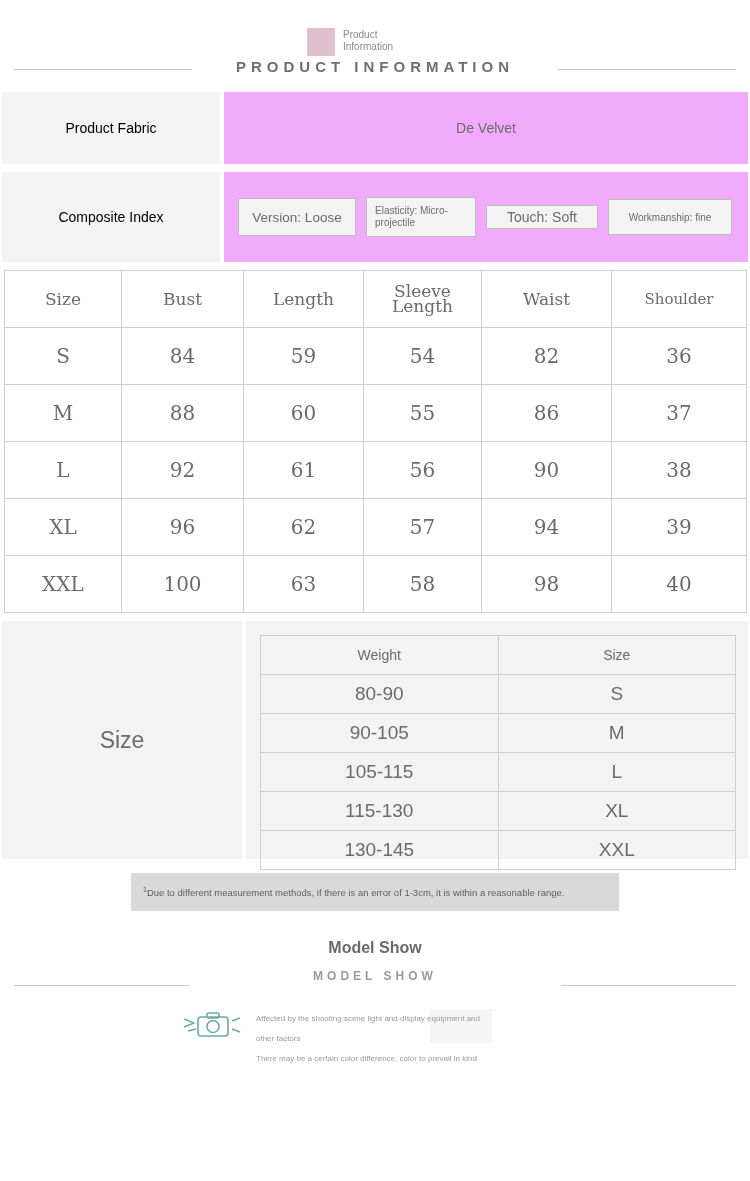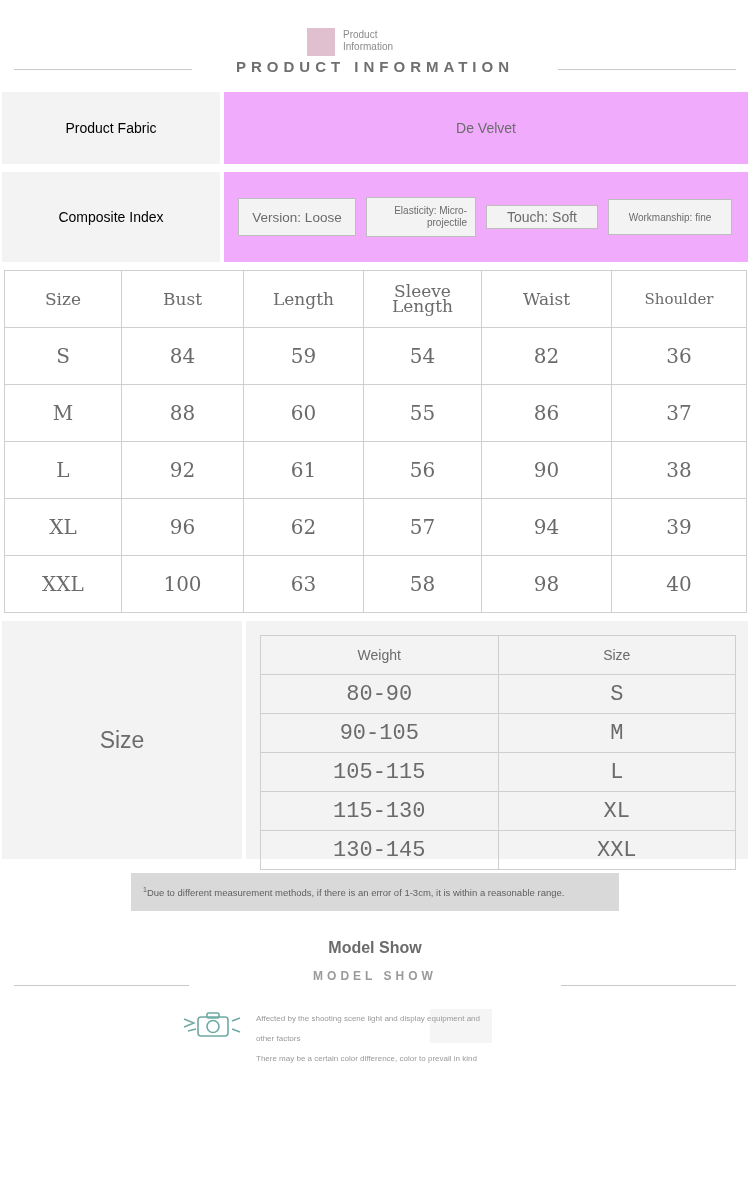--- a/index.html
+++ b/index.html
@@ -95,21 +95,21 @@
     justify-content: flex-start;
     padding-left: 14px;
     gap: 10px;
   }
   .chip {
     border: 1px solid #bdbdbd;
     background: #f3f3f3;
     display: flex;
     align-items: center;
     justify-content: center;
-    text-align: right;
+    text-align: left;
     padding: 6px 8px;
     box-sizing: border-box;
   }
   .chip.c1 { width: 118px; height: 38px; font-size: 13.5px; }
   .chip.c2 { width: 110px; height: 40px; font-size: 10px; line-height: 12px; }
   .chip.c3 { width: 112px; height: 24px; font-size: 14px; }
   .chip.c4 { width: 124px; height: 36px; font-size: 10px; }
 
   
   .size-table {
@@ -174,23 +174,23 @@
     text-align: center;
     color: #6b6b6b;
     font-weight: normal;
   }
   .weight-table th {
     font-size: 14px;
     height: 36px;
     font-family: "Liberation Sans", sans-serif;
   }
   .weight-table td {
-    font-size: 22px;
+    font-size: 19px;
     height: 36px;
-    font-family: Liberation Mono, monospace;
+    font-family: Liberation Sans, sans-serif;
   }
 
   
   .note-bar {
     margin: 14px auto 0 auto;
     width: 488px;
     height: 38px;
     background: #d9d9d9;
     display: flex;
     align-items: center;

